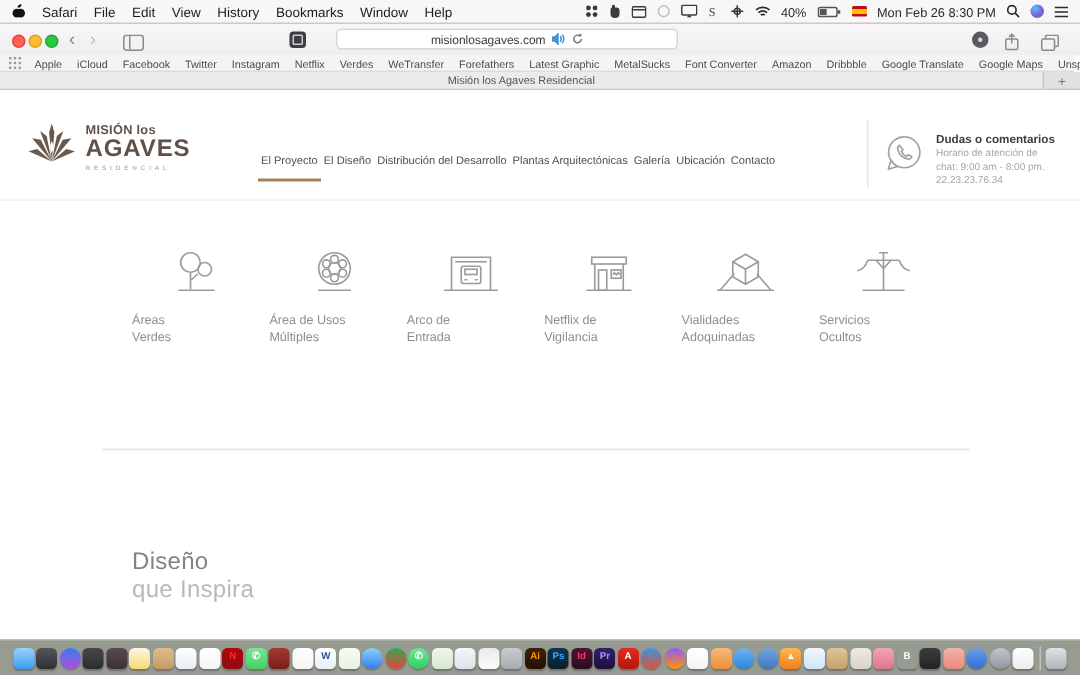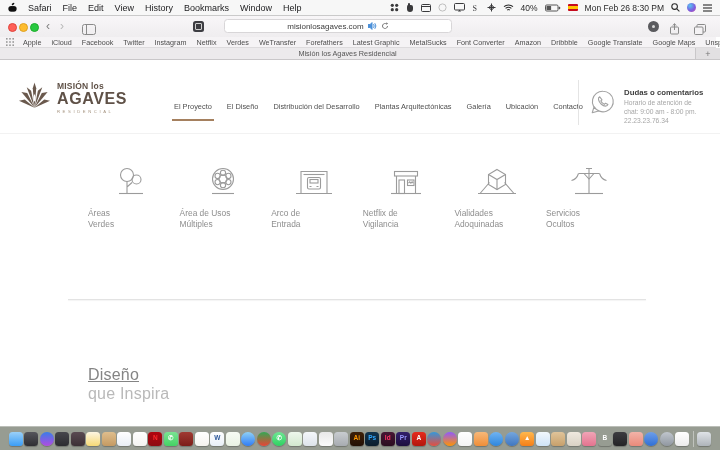--- a/index.html
+++ b/index.html
@@ -49,37 +49,37 @@
   .newtab{position:absolute;right:0;top:0;bottom:0;width:24px;display:flex;align-items:center;
     justify-content:center;font-size:9px;color:#777;}
   
   .page{position:absolute;top:59px;left:0;right:0;bottom:0;background:#fff;margin-top:12px;}
   .siteheader{position:relative;height:62px;border-bottom:1px solid #f2f2f2;}
   .logo{position:absolute;left:18px;top:8px;display:flex;align-items:center;gap:6px;}
   .logo-text{color:#5f5147;line-height:1;}
   .lt1{font-size:8.5px;font-weight:bold;letter-spacing:.2px;}
   .lt2{font-size:16px;font-weight:bold;letter-spacing:.6px;margin-top:1px;}
   .lt3{font-size:4.2px;letter-spacing:2.6px;color:#a5937f;margin-top:2.5px;}
-  .sitenav{position:absolute;left:132px;top:31px;display:flex;gap:15px;font-size:7.4px;color:#4f4f4f;padding-left:42px;}
+  .sitenav{position:absolute;left:132px;top:31px;display:flex;gap:4px;font-size:7.4px;color:#4f4f4f;padding-left:42px;}
   .navitem{position:relative;white-space:nowrap;cursor:pointer;}
   .navitem.active::after{content:"";position:absolute;left:-2px;right:-2px;top:17px;height:2px;background:#a5805f;}
   .hdr-divider{position:absolute;left:578px;top:9px;width:1px;height:45px;background:#e4e4e4;}
   .contact{position:absolute;left:589px;top:17px;display:flex;gap:7px;align-items:flex-start;}
   .contact-text{line-height:1.3;}
   .contact-title{font-size:7.8px;font-weight:bold;color:#3e3e3e;margin-bottom:1px;}
   .contact-line{font-size:6.7px;color:#a6a6a6;}
   
   .features{position:absolute;top:89px;left:88px;right:88px;display:flex;justify-content:space-between;}
   .feat{width:86px;text-align:left;}
   .ficon{height:38px;display:flex;align-items:flex-end;justify-content:center;}
   .flabel{margin-top:10px;font-size:8.4px;color:#8e8e8e;line-height:1.32;}
   .pagedivider{position:absolute;top:228px;left:68px;right:74px;height:1px;background:#e3e3e3;
     box-shadow:0 1px 1px rgba(0,0,0,.05);}
   .hero{position:absolute;top:294px;left:88px;font-size:16px;line-height:19px;letter-spacing:.2px;}
-  .hero-title{color:#848484;text-decoration:underline;}
+  .hero-title{color:#848484;}
   .hero-sub{color:#b9b9b9;}
   
   .dock{position:absolute;left:0;right:0;bottom:0;height:24px;background:rgba(143,148,138,.93);
     border-top:1px solid rgba(255,255,255,.35);display:flex;align-items:center;justify-content:center;
     gap:1.5px;padding:0 4px;box-sizing:border-box;z-index:60;}
   .dicon{width:14px;height:14px;flex:0 0 14px;display:flex;align-items:center;justify-content:center;
     font-size:6.5px;font-weight:bold;line-height:1;overflow:hidden;box-shadow:0 1px 1px rgba(0,0,0,.25);}
   .dsep{width:1px;height:16px;background:rgba(255,255,255,.4);margin:0 2px;flex:0 0 1px;}
 </style>
 </head>

